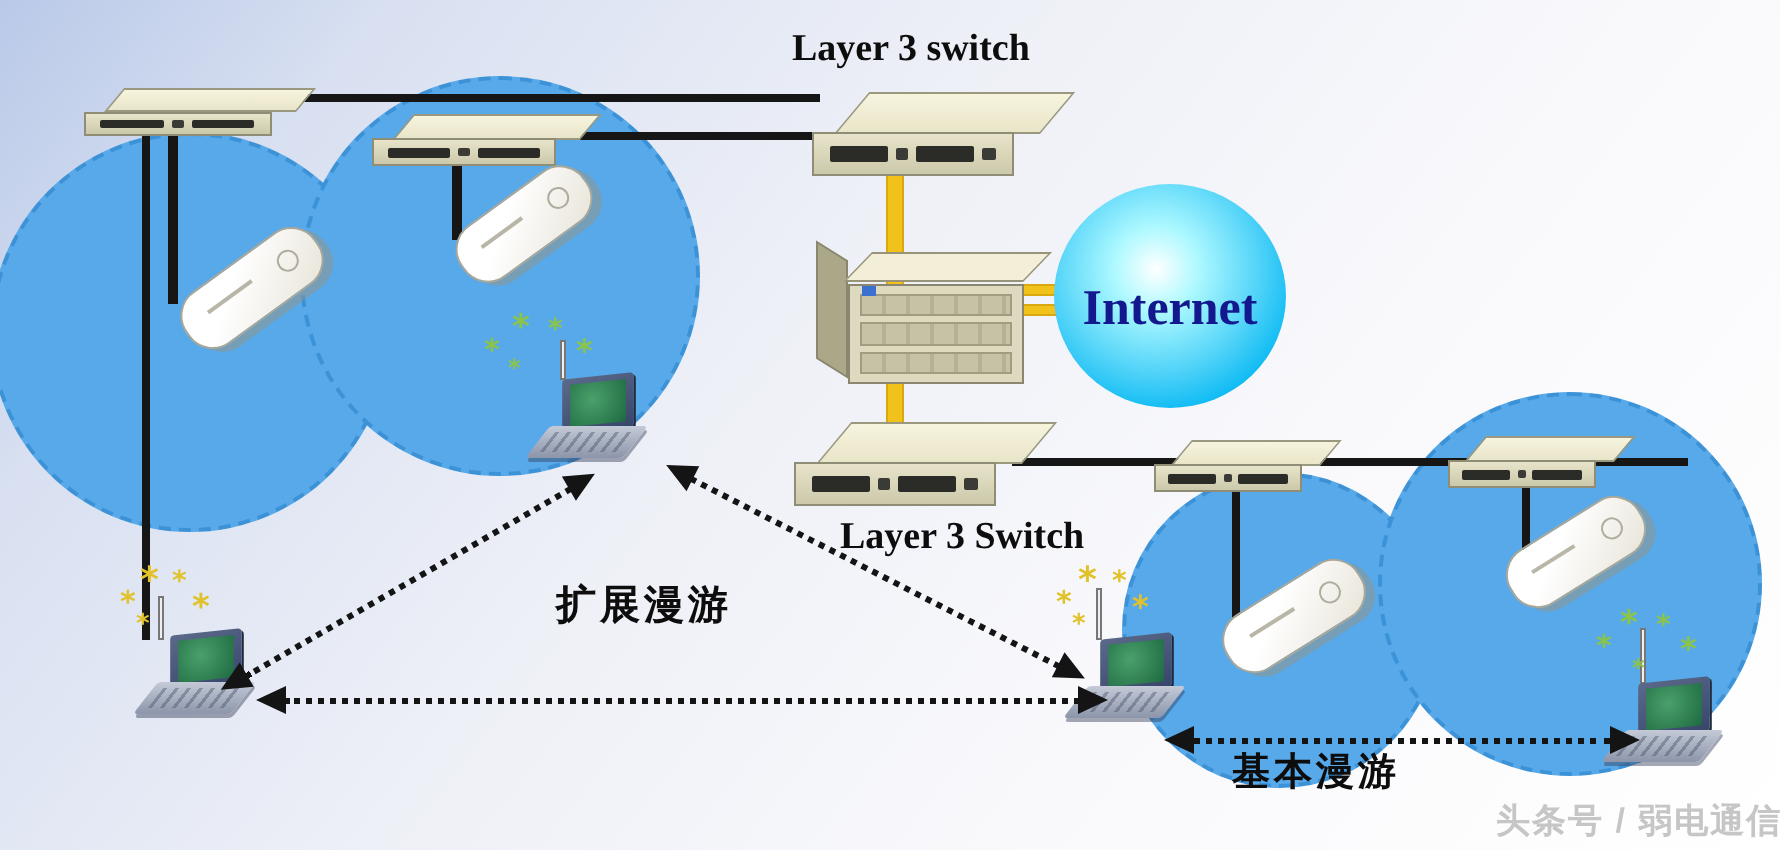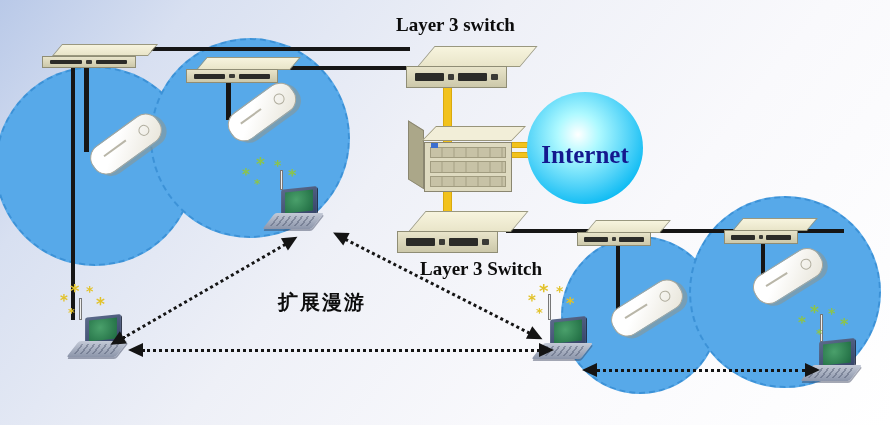--- a/index.html
+++ b/index.html
@@ -266,14 +266,16 @@
     <span class="ah e"></span>
   </div>
   <div class="dot-line" style="left:596px;top:369px;width:210px;">
     <span class="ah w"></span>
     <span class="ah e"></span>
   </div>
 
   <div class="lbl en" style="left:396px;top:14px;">Layer 3 switch</div>
   <div class="lbl en" style="left:420px;top:258px;">Layer 3 Switch</div>
   <div class="lbl cn" style="left:278px;top:289px;">扩展漫游</div>
+  <div class="lbl cn" style="left:616px;top:373px;font-size:19px;">基本漫游</div>
+  <div class="watermark" style="left:748px;top:399px;">头条号 / 弱电通信</div>
 
 </div>
 
 </body></html>

